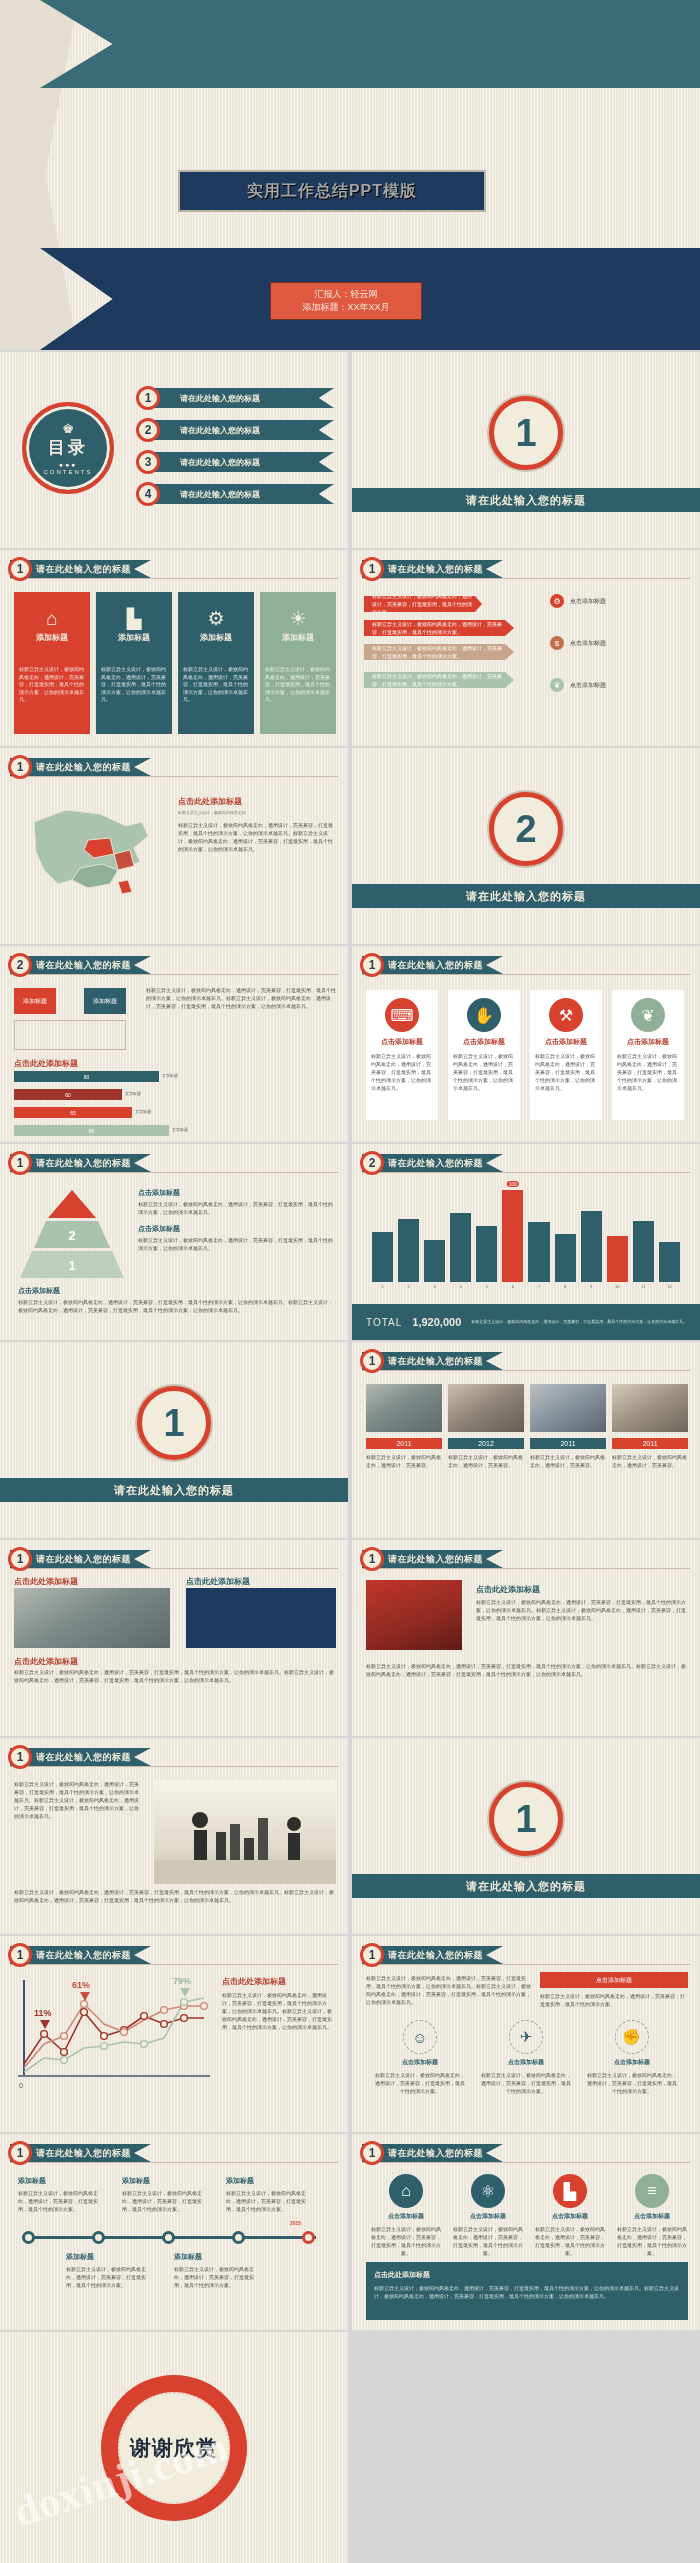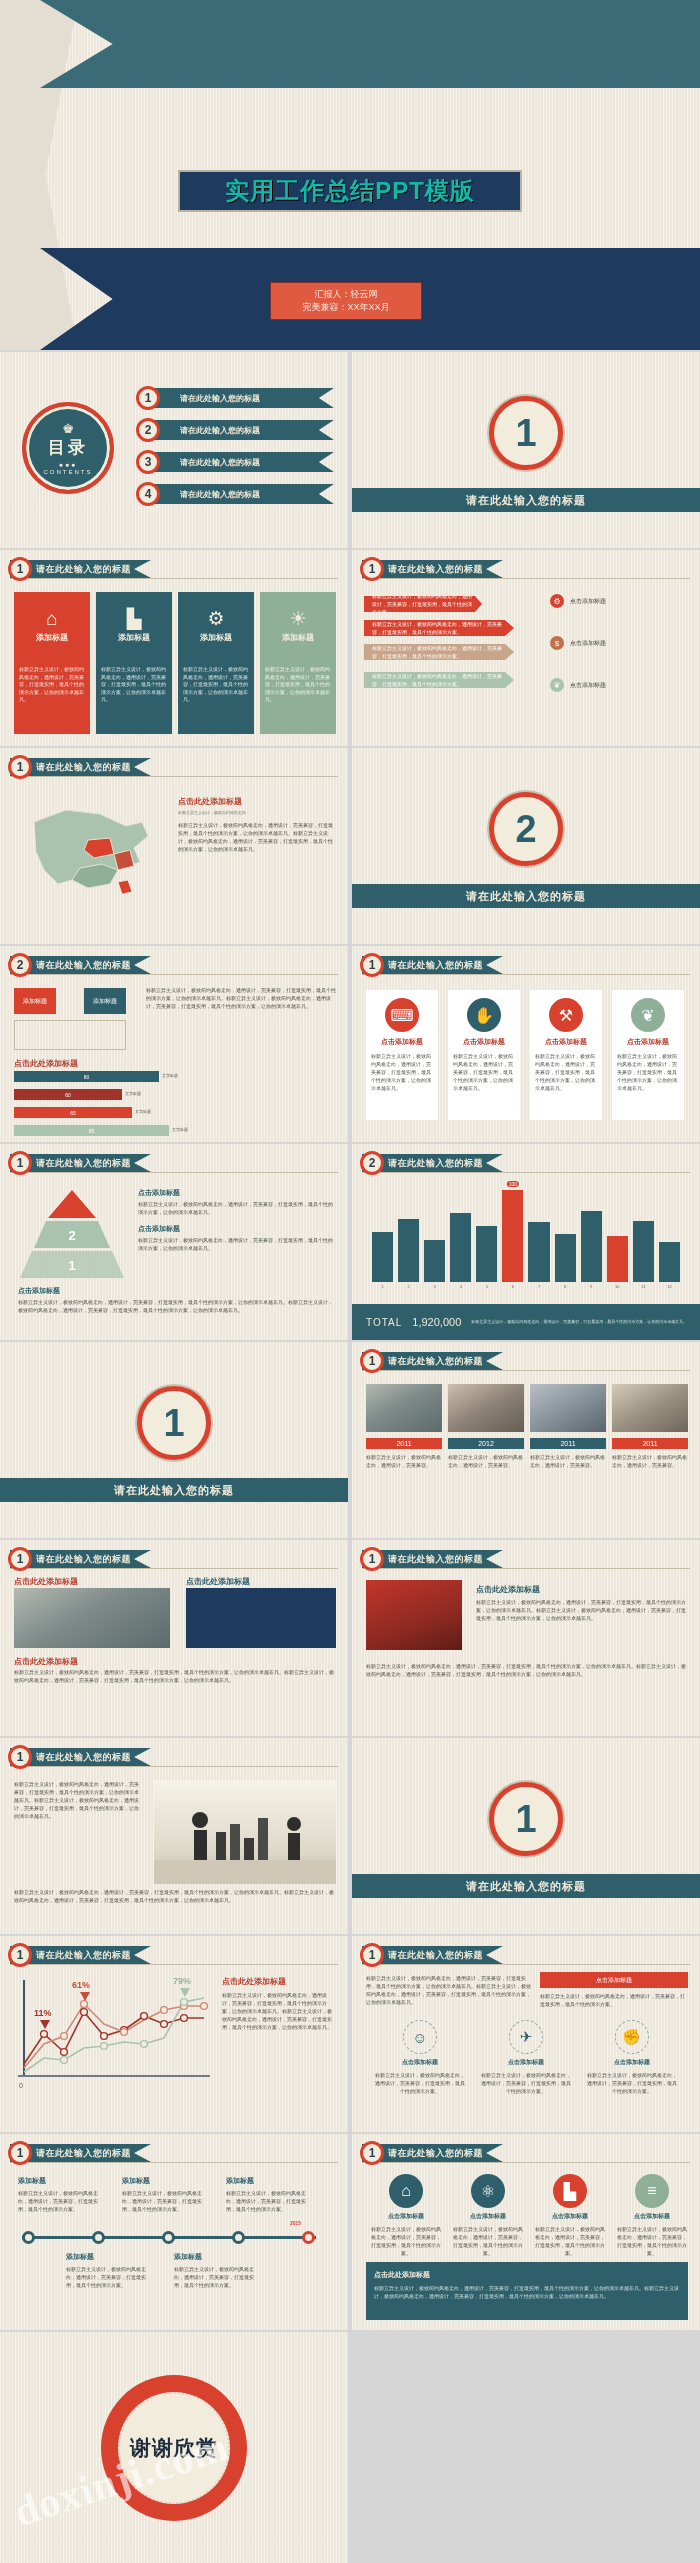--- a/index.html
+++ b/index.html
@@ -46,24 +46,24 @@
     position:absolute; left:40px; top:248px; width:660px; height:102px;
     background:#1e3a5f;
     clip-path: polygon(0 0, 100% 0, 100% 100%, 0 100%, 11% 50%);
   }
   .ts-edge{
     position:absolute; left:0; top:0; width:78px; height:350px;
     background:#e3ded1;
     clip-path: polygon(0 0, 100% 0, 58% 50%, 100% 100%, 0 100%);
   }
   .ts-title{
-    position:absolute; left:178px; top:170px; width:344px; height:42px;
+    position:absolute; left:178px; top:170px; width:308px; height:42px;
     background:#1e3a5f; border:2px solid #b9b2a0;
     display:flex; align-items:center; justify-content:center;
-    color:#14b8a6; font-size:24px; font-weight:bold; letter-spacing:1px;
+    color:#a3a3a3; font-size:16px; font-weight:bold; letter-spacing:1px;
     text-shadow:1px 1px 0 #000;
   }
   .ts-sub{
     position:absolute; left:270px; top:282px; width:152px; height:38px;
     background:#e05a42; border:1px solid #7a3026;
     display:flex; flex-direction:column; align-items:center; justify-content:center;
     color:#f7ece0; font-size:9px; line-height:1.5;
   }
 
   
@@ -151,21 +151,21 @@
   .vchart{ position:absolute; left:20px; top:42px; width:308px; height:96px; display:flex; align-items:flex-end; gap:5px; }
   .vbar{ flex:1; background:#2e5f6b; }
   .vbar.hl{ background:#d9412f; }
   .vaxis{ position:absolute; left:20px; top:140px; width:308px; display:flex; gap:5px; }
   .vaxis span{ flex:1; text-align:center; font-size:4px; color:#6b6b63; }
   .totalbar{
     position:absolute; left:0; bottom:0; width:100%; height:36px; background:#2e5f6b;
     display:flex; align-items:center; gap:10px; padding-left:14px;
   }
   .totalbar .lbl{ color:#f0ead9; font-size:10px; font-weight:normal; letter-spacing:1px;}
-  .totalbar .val{ color:#f0ead9; font-size:11px; font-weight:normal; }
+  .totalbar .val{ color:#f0ead9; font-size:11px; font-weight:bold; }
   .totalbar .txt{ color:#cfe0de; font-size:4px; line-height:1.5; flex:1; padding-right:10px;}
 
   
   .hbar-row{ position:relative; height:13px; margin-bottom:5px; display:flex; align-items:center; }
   .hbar{ height:11px; display:flex; align-items:center; justify-content:center; color:#fff; font-size:5px; }
   .hbar-lbl{ font-size:4px; color:#555; margin-left:3px; line-height:1.1; }
 
   
   .cic{ width:34px; height:34px; border-radius:50%; display:flex; align-items:center; justify-content:center; font-size:16px; color:#fff; }
 
@@ -193,21 +193,21 @@
 
 <div id="page">
 
   <div class="slide w-full" style="left:0; top:0;">
     <div class="ts-edge"></div>
     <div class="ts-teal"></div>
     <div class="ts-navy"></div>
     <div class="ts-title">实用工作总结PPT模版</div>
     <div class="ts-sub">
       <span>汇报人：轻云网</span>
-      <span>完美兼容：XX年XX月</span>
+      <span>添加标题：XX年XX月</span>
     </div>
   </div>
 
   <div class="slide w-half" style="left:0; top:352px;">
     <div class="toc-circle">
       <div class="toc-crown">♚</div>
       <div class="toc-word">目录</div>
       <div class="toc-dots">●●●</div>
       <div class="toc-en">CONTENTS</div>
     </div>

